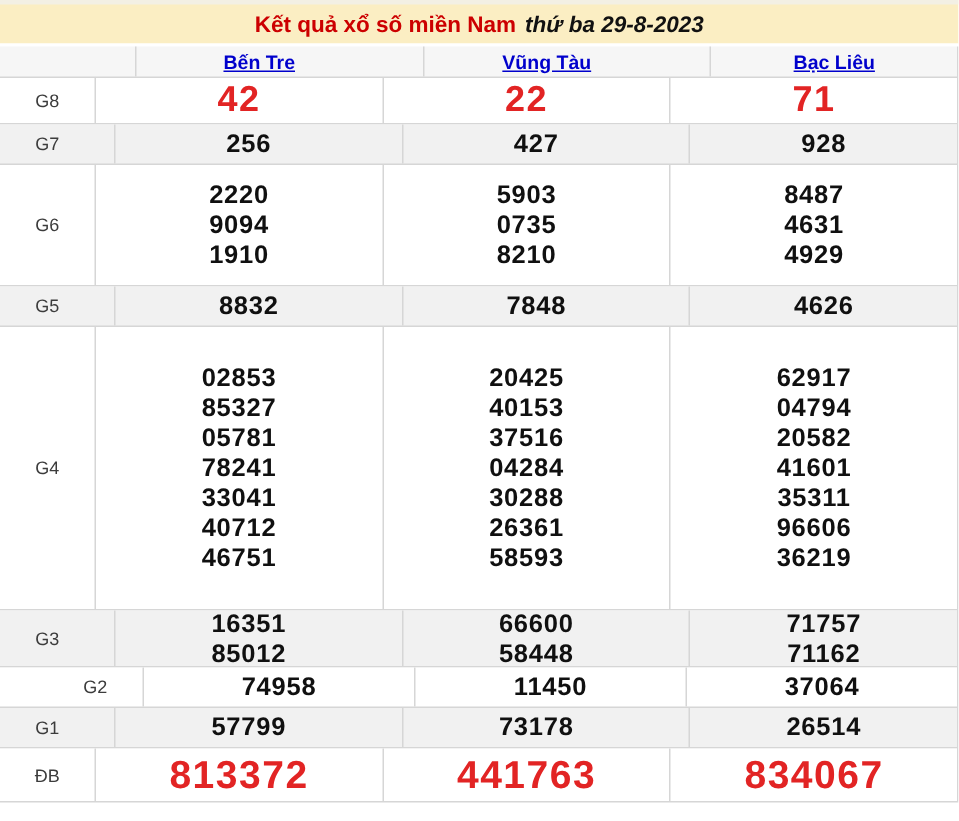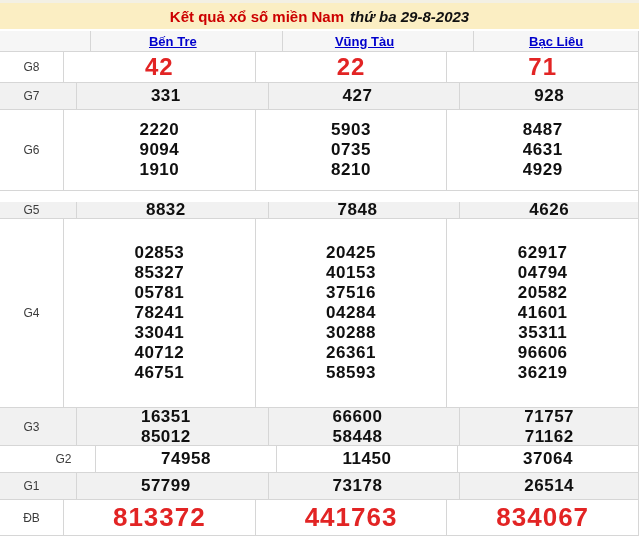--- a/index.html
+++ b/index.html
@@ -72,21 +72,21 @@
         <div class="cell">
           <div class="num">22</div>
         </div>
         <div class="cell">
           <div class="num">71</div>
         </div>
       </div>
       <div class="row alt" style="height: 27px;">
         <div class="label-cell">G7</div>
         <div class="cell">
-          <div class="num">331</div>
+          <div class="num">256</div>
         </div>
         <div class="cell">
           <div class="num">427</div>
         </div>
         <div class="cell">
           <div class="num">928</div>
         </div>
       </div>
       <div class="row" style="height: 81px;">
         <div class="label-cell">G6</div>
@@ -99,21 +99,21 @@
           <div class="num">5903</div>
           <div class="num">0735</div>
           <div class="num">8210</div>
         </div>
         <div class="cell">
           <div class="num">8487</div>
           <div class="num">4631</div>
           <div class="num">4929</div>
         </div>
       </div>
-      <div class="row alt" style="height: 17px; margin-top: 11px;">
+      <div class="row alt" style="height: 27px;">
         <div class="label-cell">G5</div>
         <div class="cell">
           <div class="num">8832</div>
         </div>
         <div class="cell">
           <div class="num">7848</div>
         </div>
         <div class="cell">
           <div class="num">4626</div>
         </div>

